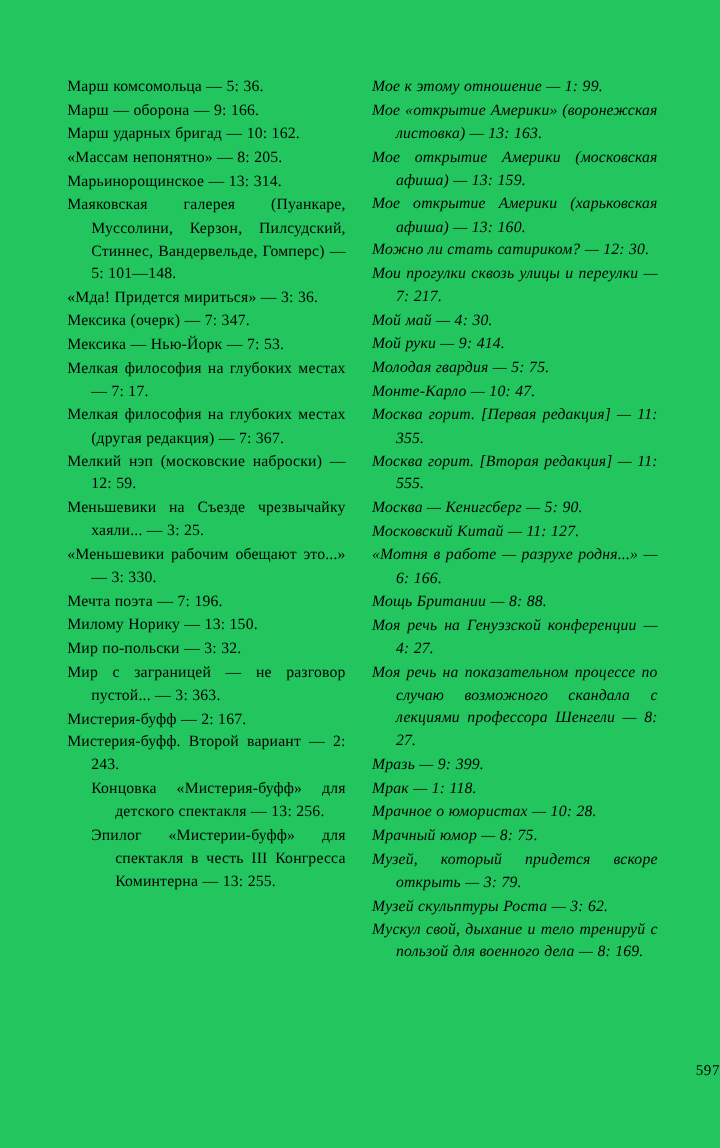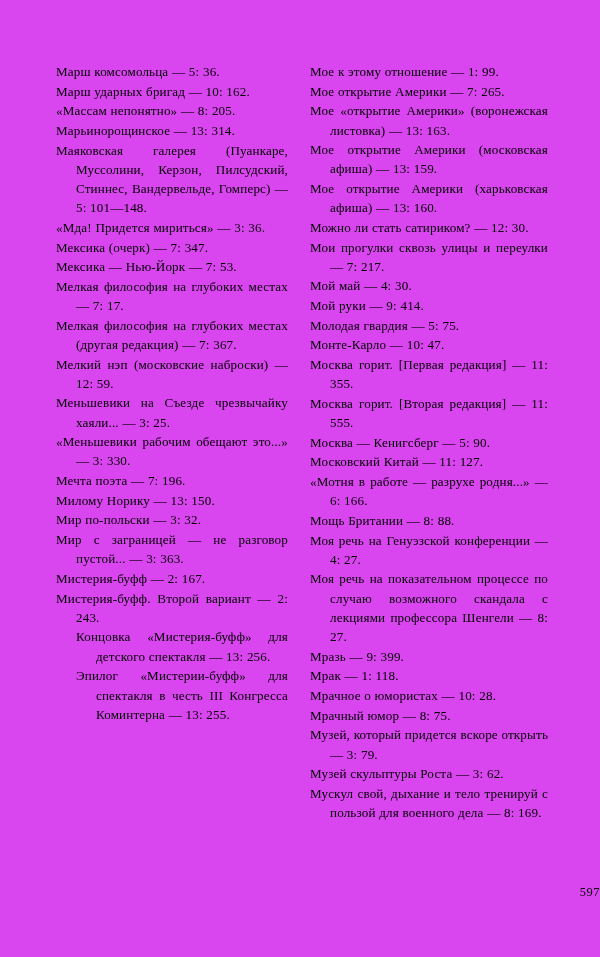--- a/index.html
+++ b/index.html
@@ -13,37 +13,38 @@
     font-family: "Liberation Serif", serif;
     color: #000000;
     position: relative;
     overflow: hidden;
   }
   .page {
     position: absolute;
     left: 0; top: 0;
     width: 600px;
     height: 957px;
-    background: #d946ef;
+    background: #22c55e;
   }
   .columns {
     position: absolute;
     left: 56px;
     top: 62px;
     width: 492px;
     display: flex;
     flex-direction: row;
     justify-content: space-between;
     align-items: flex-start;
   }
   .col {
     width: 232px;
   }
   .col.right {
     width: 238px;
+    font-style: italic;
   }
   .entry {
     font-size: 13.1px;
     line-height: 1.465;
     text-align: justify;
     text-justify: inter-word;
     margin: 0 0 0.5px 0;
     padding-left: 20px;
     text-indent: -20px;
     word-spacing: 0.2px;
@@ -63,20 +64,21 @@
     letter-spacing: 0.5px;
   }
 </style>
 </head>
 <body>
 
 <div class="page">
   <div class="columns">
     <div class="col left">
       <div class="entry">Марш комсомольца — 5: 36.</div>
+      <div class="entry">Марш — оборона — 9: 166.</div>
       <div class="entry">Марш ударных бригад — 10: 162.</div>
       <div class="entry">«Массам непонятно» — 8: 205.</div>
       <div class="entry">Марьинорощинское — 13: 314.</div>
       <div class="entry">Маяковская галерея (Пуанкаре, Муссолини, Керзон, Пилсудский, Стиннес, Вандервельде, Гомперс) — 5: 101—148.</div>
       <div class="entry">«Мда! Придется мириться» — 3: 36.</div>
       <div class="entry">Мексика (очерк) — 7: 347.</div>
       <div class="entry">Мексика — Нью-Йорк — 7: 53.</div>
       <div class="entry">Мелкая философия на глубоких местах — 7: 17.</div>
       <div class="entry">Мелкая философия на глубоких местах (другая редакция) — 7: 367.</div>
       <div class="entry">Мелкий нэп (московские наброски) — 12: 59.</div>
@@ -86,21 +88,20 @@
       <div class="entry">Милому Норику — 13: 150.</div>
       <div class="entry">Мир по-польски — 3: 32.</div>
       <div class="entry">Мир с заграницей — не разговор пустой... — 3: 363.</div>
       <div class="entry">Мистерия-буфф — 2: 167.</div>
       <div class="entry">Мистерия-буфф. Второй вариант — 2: 243.</div>
       <div class="entry sub">Концовка «Мистерия-буфф» для детского спектакля — 13: 256.</div>
       <div class="entry sub">Эпилог «Мистерии-буфф» для спектакля в честь III Конгресса Коминтерна — 13: 255.</div>
     </div>
     <div class="col right">
       <div class="entry">Мое к этому отношение — 1: 99.</div>
-      <div class="entry">Мое открытие Америки — 7: 265.</div>
       <div class="entry">Мое «открытие Америки» (воронежская листовка) — 13: 163.</div>
       <div class="entry">Мое открытие Америки (московская афиша) — 13: 159.</div>
       <div class="entry">Мое открытие Америки (харьковская афиша) — 13: 160.</div>
       <div class="entry">Можно ли стать сатириком? — 12: 30.</div>
       <div class="entry">Мои прогулки сквозь улицы и переулки — 7: 217.</div>
       <div class="entry">Мой май — 4: 30.</div>
       <div class="entry">Мой руки — 9: 414.</div>
       <div class="entry">Молодая гвардия — 5: 75.</div>
       <div class="entry">Монте-Карло — 10: 47.</div>
       <div class="entry">Москва горит. [Первая редакция] — 11: 355.</div>

